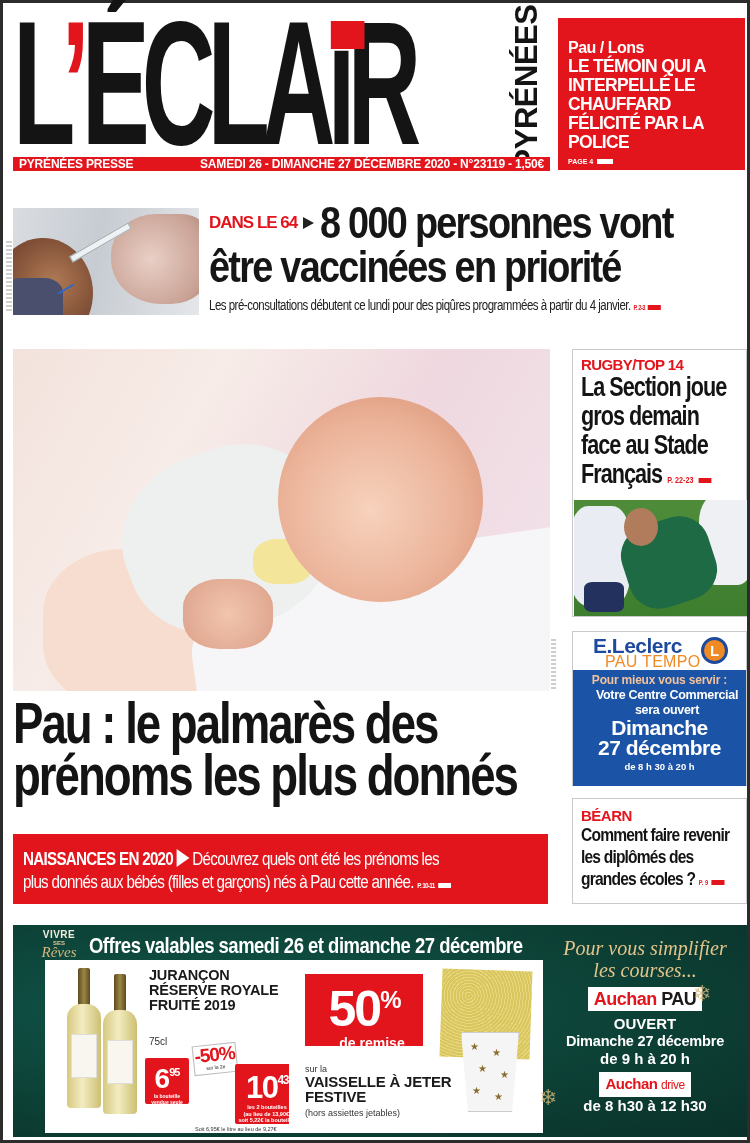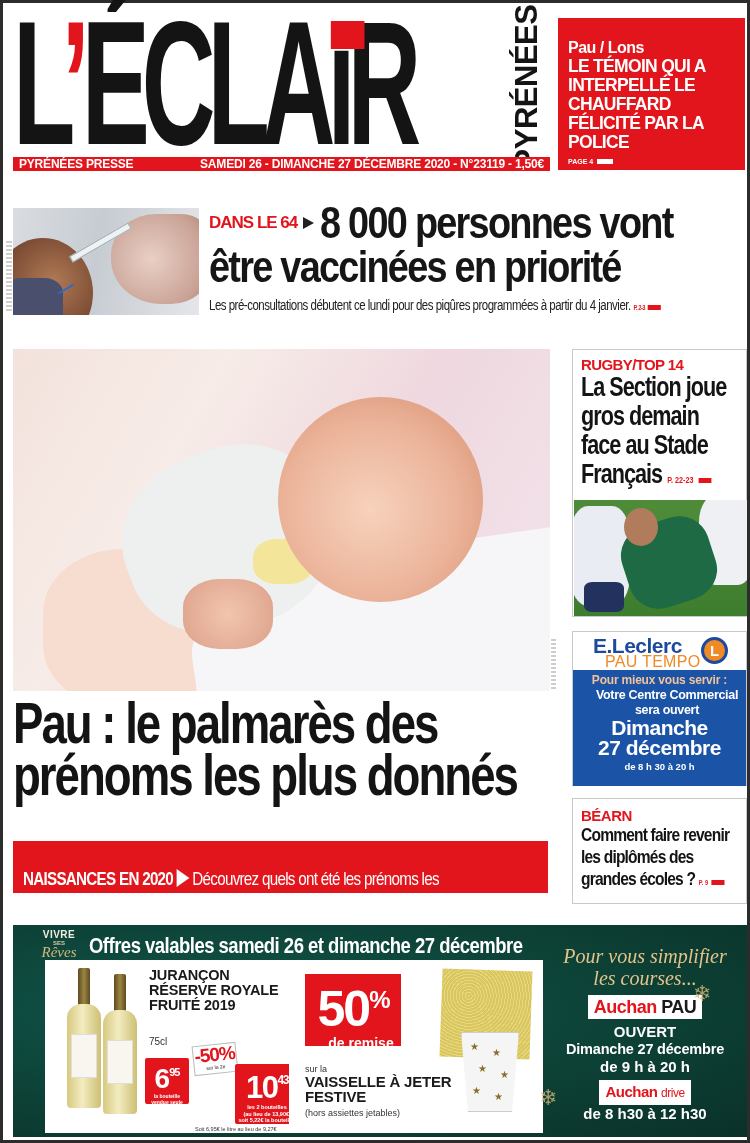--- a/index.html
+++ b/index.html
@@ -103,23 +103,22 @@
   .b-hand  { position: absolute; left: 170px; top: 230px; width: 90px; height: 70px; border-radius: 40%;
              background: radial-gradient(circle, #f2c5ad 0%, #dca08a 100%); }
   .b-collar{ position: absolute; left: 240px; top: 190px; width: 60px; height: 45px; background: #f3e69a; border-radius: 40%; }
   .baby-credit { left: 548px; top: 636px; width: 5px; height: 50px; background: repeating-linear-gradient(#ccc 0 2px, transparent 2px 4px); }
   .main-h {
     left: 10px; top: 694px; width: 560px; font-size: 57px; font-weight: 900; color: #141414;
     line-height: 52px; letter-spacing: -2.5px; white-space: nowrap;
     transform: scaleX(0.80); transform-origin: left top;
   }
   .main-dek {
-    left: 10px; top: 831px; width: 535px; height: 52px; background: #e3151c; color: #fff;
-    padding: 26px 8px 0 10px;
-    margin-top: 7px;
+    left: 10px; top: 831px; width: 535px; height: 70px; background: #e3151c; color: #fff;
+    padding: 13px 8px 0 10px;
   }
   .main-dek p {
     font-size: 19px; line-height: 23px; letter-spacing: -0.9px; white-space: nowrap;
     transform: scaleX(0.80); transform-origin: left; width: 650px;
   }
   .main-dek .kick { font-weight: 900; }
   .main-dek .tri { display: inline-block; width: 0; height: 0; border-left: 16px solid #fff; border-top: 9px solid transparent; border-bottom: 9px solid transparent; vertical-align: -2px; margin: 0 4px; }
   .main-dek .pref { font-size: 8px; font-weight: 700; }
 
   
@@ -193,33 +192,33 @@
   .off50 { position: absolute; left: 148px; top: 84px; width: 44px; height: 30px; background: #fff; border: 1px solid #bbb; transform: rotate(-6deg); text-align: center; }
   .off50 .big { font-size: 19px; font-weight: 900; color: #e3151c; line-height: 19px; letter-spacing: -1px; }
   .off50 .sm { font-size: 5px; color: #222; }
   .price-b { position: absolute; left: 190px; top: 104px; width: 64px; height: 60px; background: #e3151c; color: #fff; text-align: center; border-radius: 2px; }
   .price-b .big { font-size: 31px; font-weight: 900; line-height: 32px; letter-spacing: -1.5px; }
   .price-b .big sup { font-size: 12px; vertical-align: 14px; }
   .price-b .sm { font-size: 5.5px; font-weight: 700; line-height: 6.5px; }
   .wine-note { position: absolute; left: 150px; top: 166px; font-size: 5.5px; color: #333; white-space: nowrap; }
 
   .ad-dish { position: absolute; left: 276px; top: 35px; width: 254px; height: 173px; background: #fff; }
-  .pct-box { position: absolute; left: 16px; top: 14px; width: 96px; height: 72px; background: #e3151c; color: #fff; text-align: center; }
+  .pct-box { position: absolute; left: 16px; top: 14px; width: 118px; height: 72px; background: #e3151c; color: #fff; text-align: center; }
   .pct-box .big { font-size: 50px; font-weight: 900; line-height: 52px; letter-spacing: -2px; }
   .pct-box .big sup { font-size: 24px; vertical-align: 18px; }
   .pct-box .sm { font-size: 14px; font-weight: 700; padding-left: 16px; }
   .napkin { position: absolute; left: 152px; top: 10px; width: 90px; height: 88px; background: repeating-radial-gradient(circle at 30% 30%, #e7d77e 0 1px, #d9c65f 1px 3px); transform: rotate(2deg); }
   .cup { position: absolute; left: 172px; top: 72px; width: 58px; height: 80px; background: #f5f5f5; border: 1px solid #ccc; clip-path: polygon(0 0, 100% 0, 88% 100%, 12% 100%); }
   .cup .star { position: absolute; color: #8a6d2b; font-size: 10px; }
   .dish-sur { position: absolute; left: 16px; top: 104px; font-size: 9px; color: #333; }
   .dish-name { position: absolute; left: 16px; top: 114px; font-size: 15px; font-weight: 900; color: #1a1a1a; line-height: 15px; letter-spacing: -0.2px; }
   .dish-note { position: absolute; left: 16px; top: 148px; font-size: 9px; color: #333; }
 
   .ad-auchan { position: absolute; left: 530px; top: 0; width: 204px; height: 212px; text-align: center; color: #fff; }
-  .script { font-family: "Liberation Serif", serif; font-style: italic; color: #e4c48a; font-size: 20px; line-height: 22px; margin-top: 20px; }
+  .script { font-family: "Liberation Serif", serif; font-style: italic; color: #e4c48a; font-size: 20px; line-height: 22px; margin-top: 12px; }
   .auchan-logo { display: inline-block; background: #fff; padding: 2px 6px; margin-top: 6px; font-weight: 900; font-size: 18px; line-height: 20px; letter-spacing: -0.5px; }
   .auchan-logo .a { color: #e3151c; }
   .auchan-logo .p { color: #1a1a1a; }
   .auchan-logo .d { color: #e3151c; font-weight: 400; font-size: 12px; }
   .aw1 { font-size: 15px; font-weight: 700; margin-top: 4px; line-height: 17px; }
   .aw2 { font-size: 14.5px; font-weight: 700; line-height: 18px; letter-spacing: -0.2px; }
   .aw3 { font-size: 15px; font-weight: 700; line-height: 18px; }
   .snow { position: absolute; color: #d3b77a; font-size: 22px; opacity: 0.8; }
 </style>
 </head>

